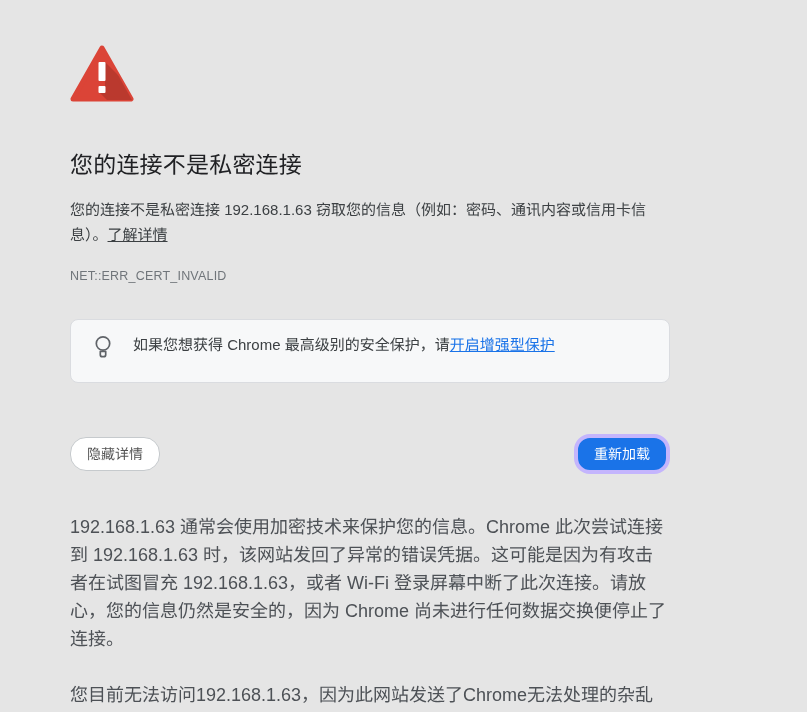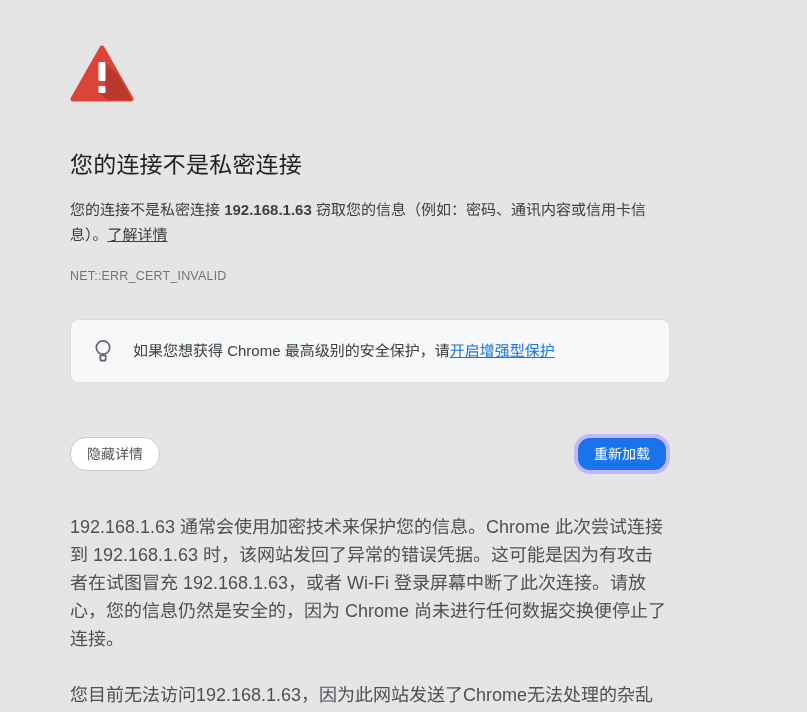--- a/index.html
+++ b/index.html
@@ -32,41 +32,40 @@
     font-weight: 400;
     color: #202124;
     letter-spacing: 0.2px;
   }
   p.description {
     margin: 17px 0 0 0;
     font-size: 15px;
     line-height: 25px;
     color: #3c4043;
   }
-  p.description strong { font-weight: 700; margin-top: 26px; }
+  p.description strong { font-weight: 400; margin-top: 26px; }
   a.inline-link {
     color: #3c4043;
     cursor: pointer;
   }
   .error-code {
     margin: 22px 0 0 0;
     font-size: 12.5px;
     color: #70757a;
     letter-spacing: 0.2px;
   }
   .info-box {
     margin-top: 36px;
     box-sizing: border-box;
     width: 600px;
     min-height: 64px;
     background: #f7f8f9;
     border: 1px solid #dadce0;
     border-radius: 8px;
     display: flex;
-    align-items: center;
     padding: 14px 20px;
     gap: 18px;
   }
   .bulb-icon {
     width: 24px;
     height: 26px;
     flex-shrink: 0;
   }
   .info-text {
     font-size: 15px;

